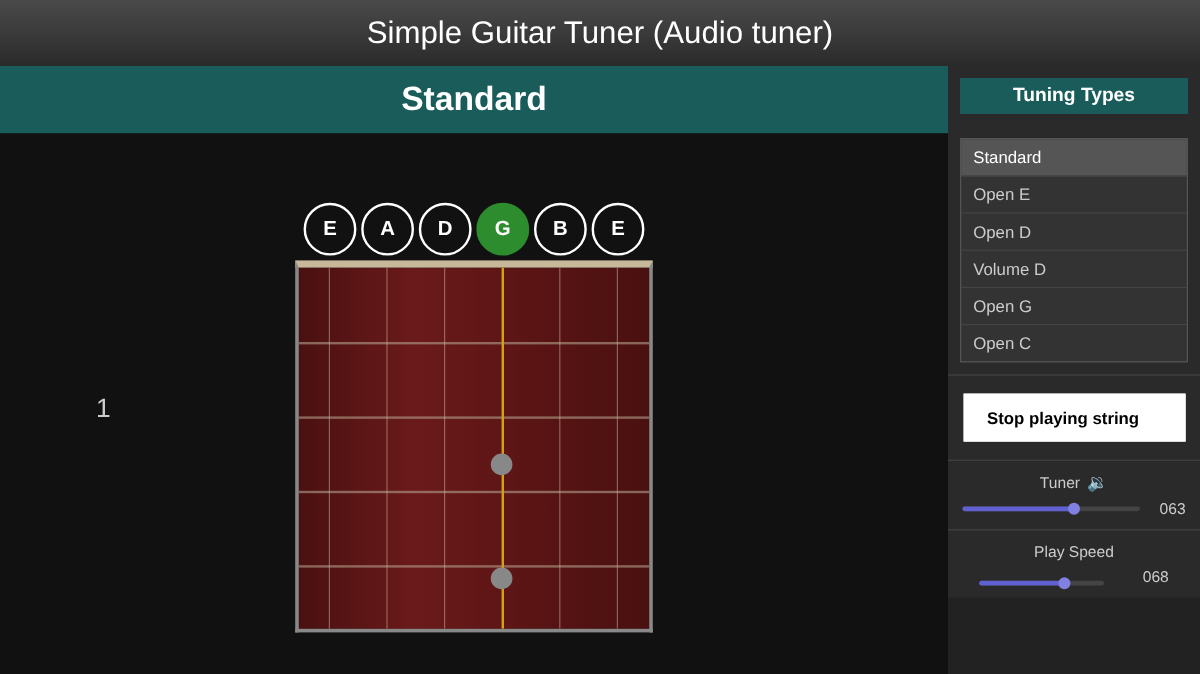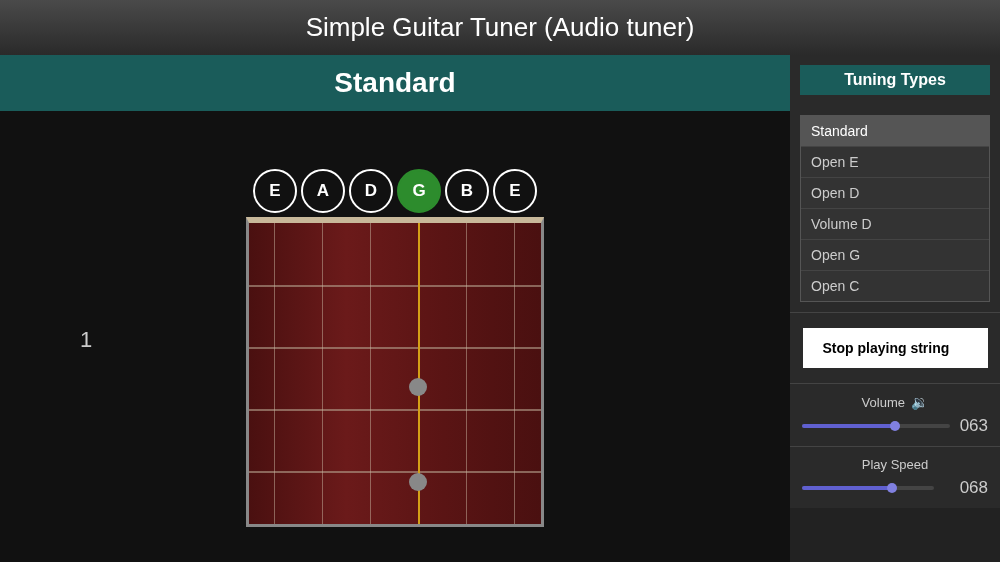--- a/index.html
+++ b/index.html
@@ -254,44 +254,44 @@
       width: 10px;
       height: 10px;
       background: #8080e0;
       border-radius: 50%;
       position: absolute;
       right: -5px;
       top: -3px;
     }
 
     .slider-value {
-      font-size: 17px;
+      font-size: 13px;
       color: #ccc;
       width: 30px;
       text-align: right;
     }
 
     #playspeed-section {
-      padding: 10px 12px;
+      padding: 10px 26px;
       background: #2a2a2a;
       border-top: 1px solid #444;
     }
 
     #playspeed-label-row {
       display: flex;
       align-items: center;
       justify-content: center;
       margin-bottom: 6px;
       font-size: 13px;
       color: #ccc;
     }
 
     #playspeed-slider-row {
       display: flex;
-      align-items: center;
+      align-items: flex-end;
       gap: 24px;
     }
   </style>
 </head>
 <body>
 
 <div id="title-bar">
   <span>Simple Guitar Tuner (Audio tuner)</span>
 </div>
 
@@ -350,21 +350,21 @@
           <div class="tuning-item">Open C</div>
         </div>
     </div>
 
     <div id="stop-button-section">
       <button id="stop-btn">Stop playing string</button>
     </div>
 
     <div id="volume-section">
       <div id="volume-label-row">
-        <span>Volume</span>
+        <span>Tuner</span>
         <span class="speaker-icon">🔉</span>
       </div>
       <div id="volume-slider-row">
         <div class="slider-track">
           <div class="slider-fill" id="volume-fill" style="width: 63%;">
             <div class="slider-thumb"></div>
           </div>
         </div>
         <span class="slider-value">063</span>
       </div>

